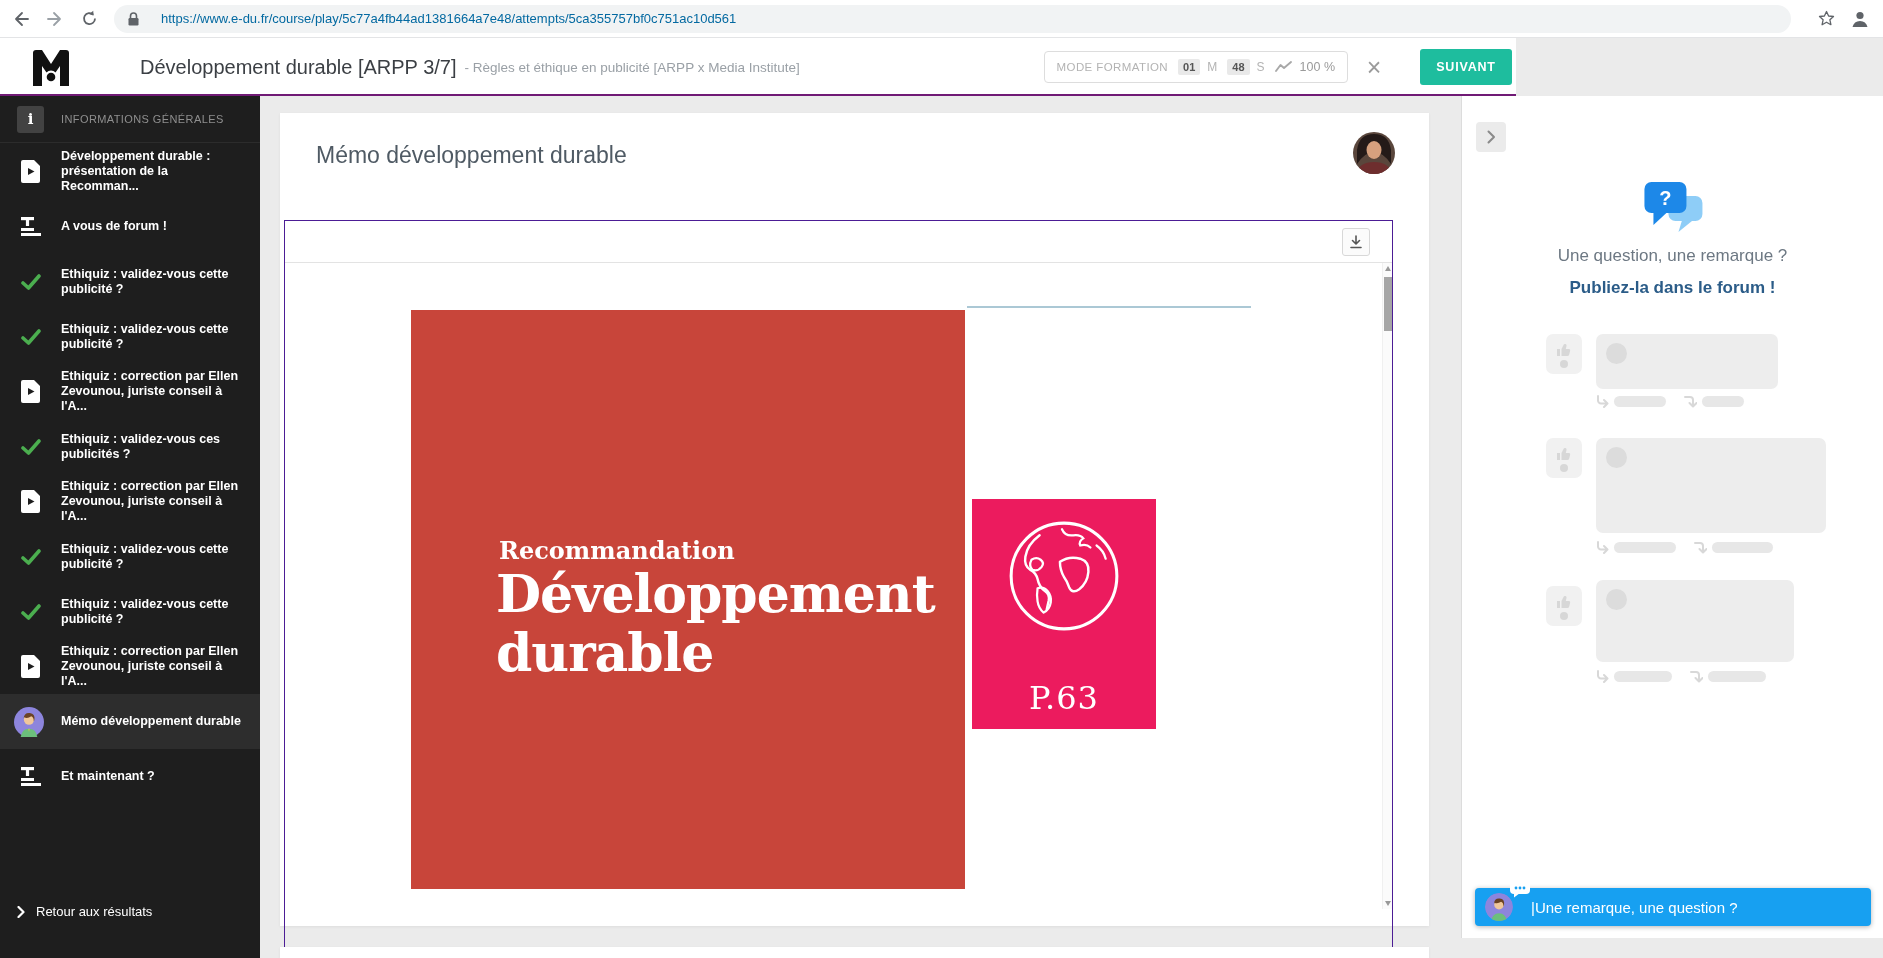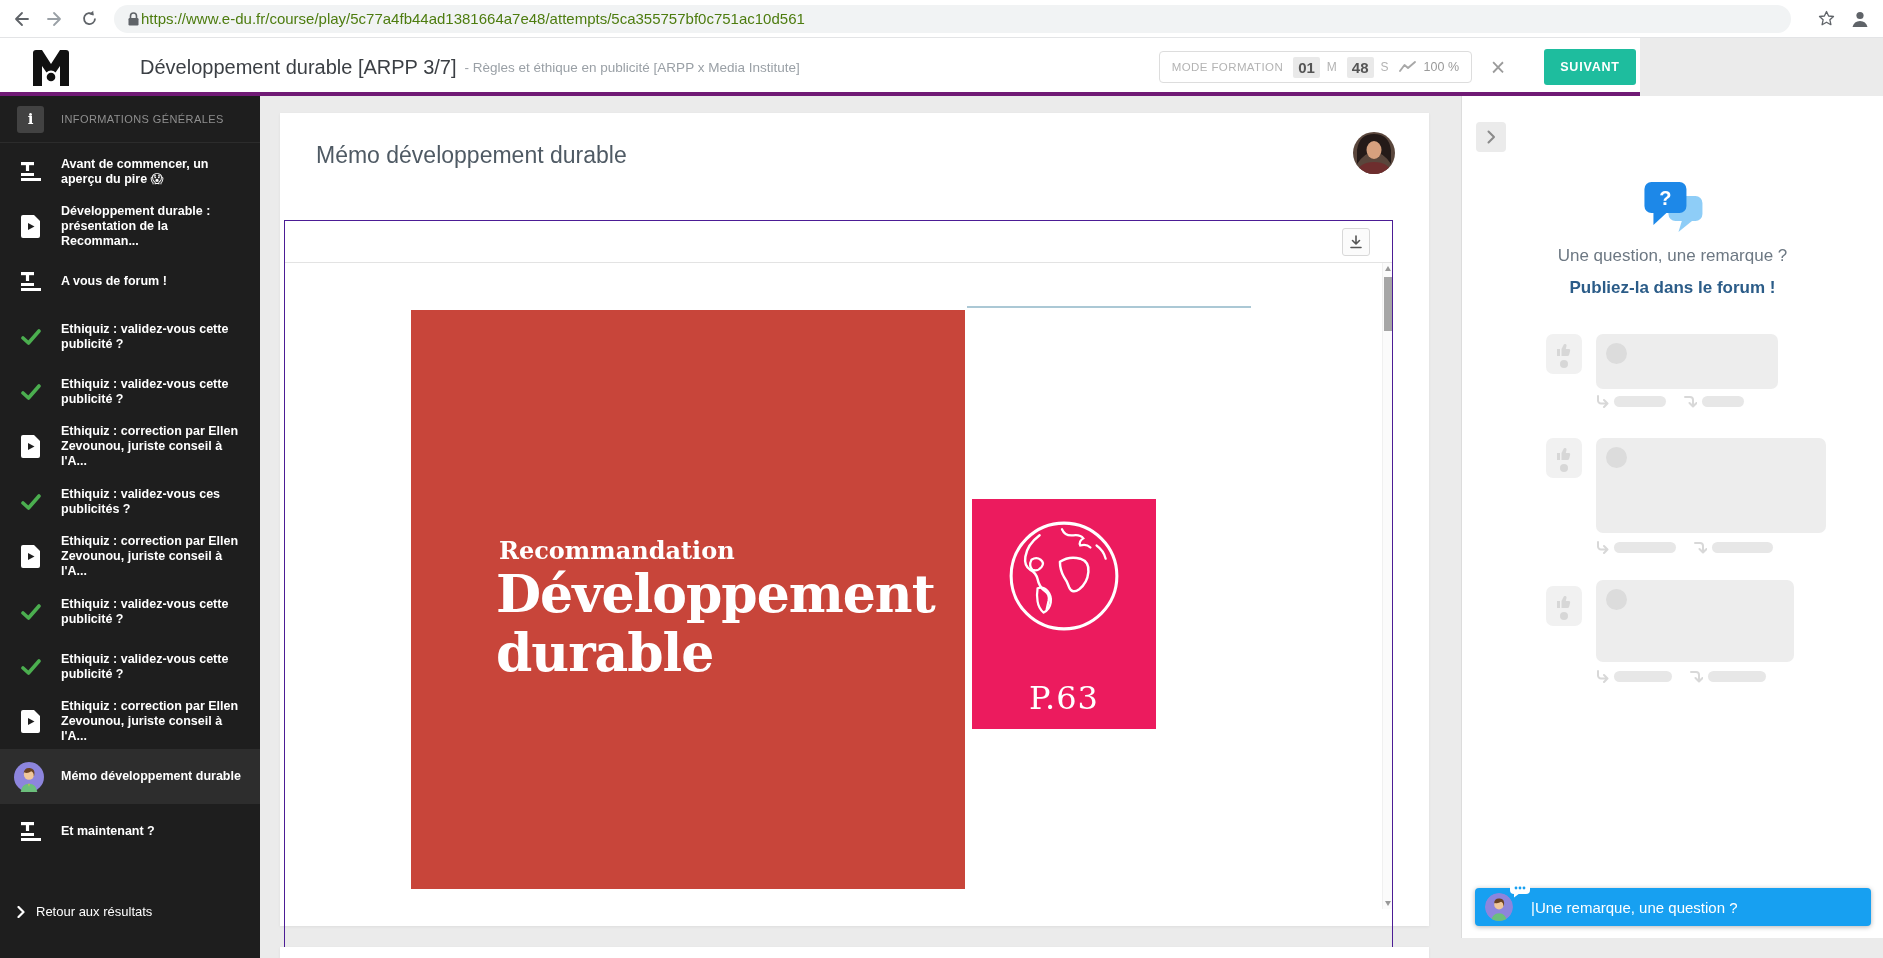--- a/index.html
+++ b/index.html
@@ -3,32 +3,32 @@
 <meta charset="utf-8">
 <style>
   * { margin:0; padding:0; box-sizing:border-box; }
   html,body { width:1883px; height:958px; }
   body { font-family:"Liberation Sans","DejaVu Sans",sans-serif; background:#ebebeb; position:relative; overflow:hidden; }
 
   
   .browser { position:absolute; top:0; left:0; width:1883px; height:38px; background:#fff; border-bottom:1px solid #e3e4e6; display:flex; align-items:center; }
   .nav-ico { width:26px; height:26px; display:flex; align-items:center; justify-content:center; margin-left:8px; cursor:pointer; flex:none; }
   .omnibox { flex:1; height:28px; margin:0 14px 0 12px; background:#f1f3f4; border-radius:14px; display:flex; align-items:center; padding:0 14px; overflow:hidden; }
-  .url-text { color:#4d7c0f; font-size:15px; white-space:nowrap; margin-left:2px; }
+  .url-text { color:#0369a1; font-size:13px; white-space:nowrap; margin-left:22px; }
   .browser-right { display:flex; align-items:center; margin-right:10px; }
 
   
-  .app-header { position:absolute; top:38px; left:0; width:1640px; height:58px; background:#fff; border-bottom:4px solid #701a75; }
+  .app-header { position:absolute; top:38px; left:0; width:1516px; height:58px; background:#fff; border-bottom:2px solid #701a75; }
   .logo { position:absolute; left:28px; top:7px; width:46px; height:46px; }
   .course-title-wrap { position:absolute; left:140px; top:0; height:58px; display:flex; align-items:center; }
   .course-title { font-size:20px; color:#3b3f44; }
   .course-subtitle { font-size:13.5px; color:#9aa0a6; margin-left:8px; }
   .mode-box { position:absolute; right:168px; top:13px; height:32px; border:1px solid #ddd; border-radius:4px; display:flex; align-items:center; padding:0 12px;justify-content:space-between; }
   .mode-label { font-size:11.5px; color:#b3b3b3; letter-spacing:.4px; }
-  .t-badge { background:#e9e9e9; color:#555; font-size:15px; font-weight:bold; padding:2px 5px; border-radius:2px; margin-left:10px; }
+  .t-badge { background:#e9e9e9; color:#555; font-size:11px; font-weight:bold; padding:2px 5px; border-radius:2px; margin-left:10px; }
   .t-unit { font-size:12px; color:#b3b3b3; margin-left:7px; }
   .chart-ico { margin-left:10px; display:flex; }
   .progress-txt { font-size:12.5px; color:#9a9a9a; margin-left:7px; }
   .close-btn { position:absolute; right:127px; top:14px; width:30px; height:30px; display:flex; align-items:center; justify-content:center; font-size:25px; color:#9b9b9b; cursor:pointer; font-weight:300; }
   .next-btn { position:absolute; right:4px; top:11px; width:92px; height:36px; background:#1ebd9e; color:#fff; border:none; border-radius:3px; font-size:12.5px; font-weight:bold; letter-spacing:.8px; cursor:pointer; font-family:inherit; }
 
   
   .sidebar { position:absolute; left:0; top:96px; width:260px; height:862px; background:#1e1e1e; }
   .sb-head { height:47px; display:flex; align-items:center; padding-left:17px; border-bottom:1px solid #2c2c2c; }
   .i-box { width:27px; height:27px; background:#424242; border-radius:3px; color:#fff; font:bold 15px "DejaVu Serif",serif; display:flex; align-items:center; justify-content:center; }
@@ -150,31 +150,20 @@
   <button class="next-btn">SUIVANT</button>
 </div>
 
 <div class="sidebar">
   <div class="sb-head">
     <span class="i-box">i</span>
     <span class="sb-head-label">INFORMATIONS GÉNÉRALES</span>
   </div>
   <div class="sb-list">
 
-    <div class="sb-item">
-      <span class="sb-ico">
-        <svg width="20" height="19" viewBox="0 0 20 19">
-            <rect x="0" y="0" width="13" height="3.2" fill="#fff"></rect>
-            <rect x="4.9" y="0" width="3.2" height="9" fill="#fff"></rect>
-            <rect x="0" y="11" width="13" height="3" fill="#fff"></rect>
-            <rect x="0" y="16" width="20" height="3" fill="#fff"></rect>
-          </svg>
-      </span>
-      <span class="sb-label">Avant de commencer, un aperçu du pire 😱</span>
-    </div>
 
     <div class="sb-item">
       <span class="sb-ico">
         <svg width="19" height="23" viewBox="0 0 19 23">
             <path d="M2 0 h11 l6 6 v15 a2 2 0 0 1 -2 2 H2 a2 2 0 0 1 -2 -2 V2 a2 2 0 0 1 2 -2 z" fill="#fff"></path>
             <polygon points="7,8 13.5,11.5 7,15" fill="#1e1e1e"></polygon>
           </svg>
       </span>
       <span class="sb-label">Développement durable : présentation de la Recomman...</span>
     </div>

